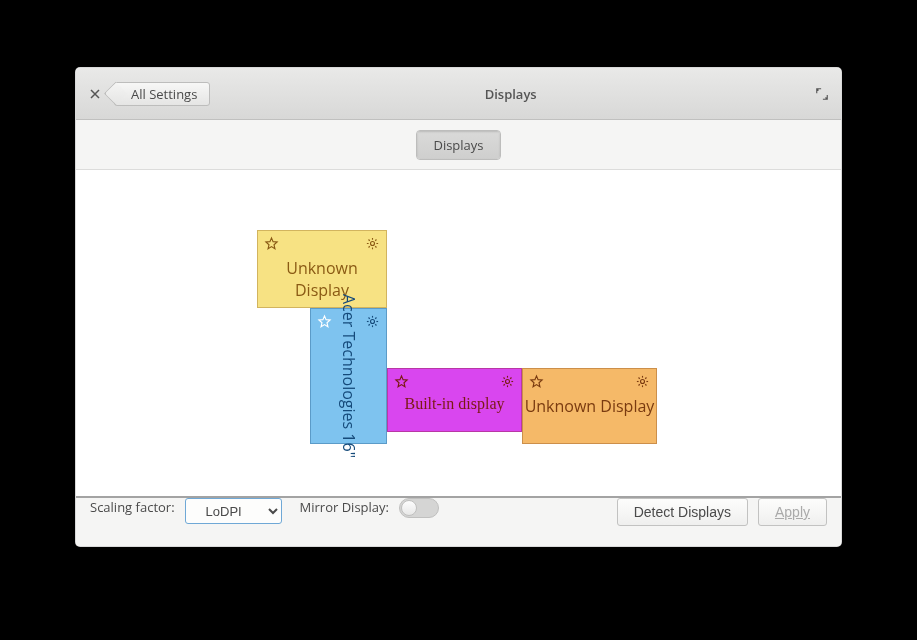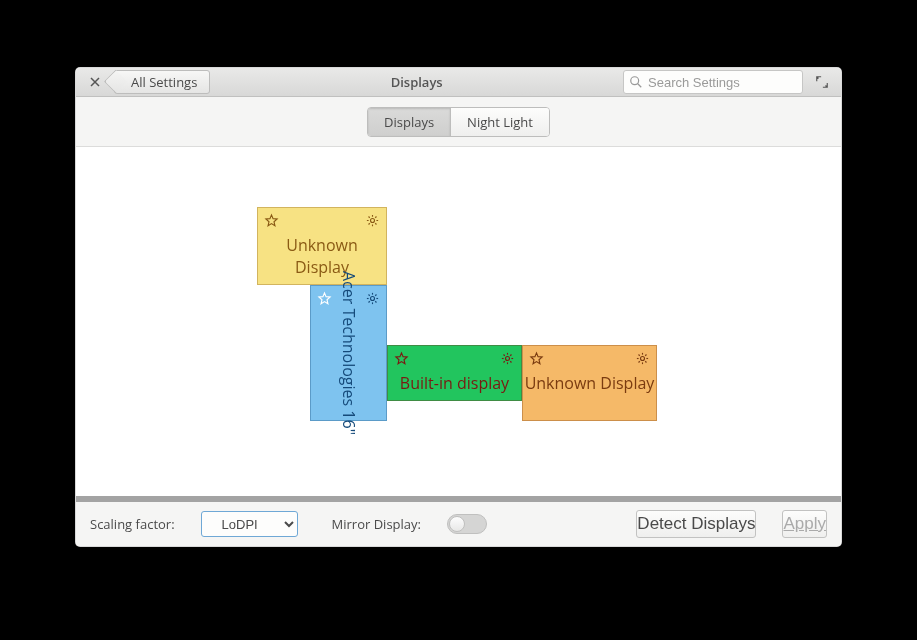--- a/index.html
+++ b/index.html
@@ -22,21 +22,21 @@
     background: #fff;
     border-radius: 5px;
     box-shadow: 0 10px 40px rgba(0,0,0,0.5);
     display: flex;
     flex-direction: column;
     overflow: hidden;
     border: 1px solid rgba(0,0,0,0.15);
   }
   
   .titlebar {
-    height: 29px;
+    height: 52px;
     background: linear-gradient(#e9e9e8,#d8d8d7);
     border-bottom: 1px solid #c0c0bf;
     display: flex;
     align-items: center;
     padding: 0 8px;
     gap: 8px;
   }
   .close-btn {
     width: 22px;
     height: 22px;
@@ -167,25 +167,24 @@
     white-space:nowrap;
     right:auto;
   }
   .display-box svg{ width:15px; height:15px; }
   .star-icon, .gear-icon { display:inline-flex; cursor:pointer; }
 
   
   .footer {
     height:50px;
     background:#f5f5f4;
-    border-top:6px solid #a3a3a3;
+    border-top:2px solid #a3a3a3;
     display:flex;
-    align-items:center;
     padding:0 14px;
-    gap:26px;
+    gap:10px;
   }
   .footer label { color:#4a4a4a; }
   select.scaling {
     height:26px;
     border:1px solid #6fa8d6;
     border-radius:3px;
     background:#fdfdfc;
     padding:0 22px 0 16px;
     font-size:13px;
     color:#4a4a4a;
@@ -202,27 +201,27 @@
   .switch .knob{
     position:absolute; left:1px; top:1px;
     width:16px;height:16px;
     background:linear-gradient(#fdfdfd,#e8e8e7);
     border-radius:50%;
     border:1px solid #c0c0bf;
   }
   .spacer{flex:1;}
   .btn {
     height:28px;
-    padding:0 0;
+    padding:0 16px;
     border:1px solid #c2c2c1;
     border-radius:3px;
     background:linear-gradient(#fdfdfc,#efefee);
     color:#4a4a4a;
     cursor:pointer;
-    font-size:17px;
+    font-size:14px;
   }
   .btn.disabled{
     color:#aaa;
     cursor:default;
     text-decoration:underline;
   }
 </style>
 </head>
 <body>
 
@@ -231,39 +230,31 @@
   <div class="titlebar">
     <div class="close-btn">
       <svg viewBox="0 0 10 10">
           <path d="M1 1 L9 9 M9 1 L1 9" stroke="currentColor" stroke-width="1.5" fill="none"></path>
         </svg>
     </div>
     <div class="breadcrumb">
       <span>All Settings</span>
     </div>
     <div class="title">Displays</div>
-    <div class="search-wrap">
-      <svg viewBox="0 0 16 16">
-          <circle cx="6.5" cy="6.5" r="4.5" stroke="currentColor" stroke-width="1.4" fill="none"></circle>
-          <line x1="10" y1="10" x2="14" y2="14" stroke="currentColor" stroke-width="1.4"></line>
-        </svg>
-      <input class="search-input" placeholder="Search Settings" style="">
-    </div>
     <div class="maximize-btn">
       <svg viewBox="0 0 16 16">
         <path d="M2 7 L2 2 L7 2 M4 4 L2 2" stroke="currentColor" stroke-width="1.3" fill="none"></path>
         <path d="M14 9 L14 14 L9 14 M12 12 L14 14" stroke="currentColor" stroke-width="1.3" fill="none"></path>
       </svg>
     </div>
   </div>
 
   <div class="subbar">
     <div class="seg">
       <div class="seg-btn active">Displays</div>
-      <div class="seg-btn">Night Light</div>
     </div>
   </div>
 
   <div class="canvas" id="canvas">
       <div class="display-box" style="left: 181px; top: 60px; width: 130px; height: 78px; background: rgb(247, 226, 131); color: rgb(138, 90, 20); border-color: rgba(138, 90, 20, 0.333);">
     <div class="top-row">
       <span class="star-icon">
             <svg viewBox="0 0 24 24">
               <path d="M12 3 L14.5 9 L21 9.5 L16 14 L17.5 20.5 L12 17 L6.5 20.5 L8 14 L3 9.5 L9.5 9 Z" fill="none" stroke="#8a5a14" stroke-width="1.8"></path>
             </svg>
@@ -304,21 +295,21 @@
                 <line x1="5.8" y1="12" x2="3" y2="12.000000000000002"></line>
                 <line x1="7.615937956643404" y1="7.615937956643406" x2="5.636038969321071" y2="5.636038969321072"></line>
                 <line x1="11.999999999999998" y1="5.8" x2="11.999999999999998" y2="3"></line>
                 <line x1="16.384062043356593" y1="7.615937956643404" x2="18.363961030678926" y2="5.636038969321071"></line>
               </g>
             </svg>
           </span>
     </div>
     <div class="label ">Acer Technologies 16"</div>
       </div>
-      <div class="display-box" style="left: 311px; top: 198px; width: 135px; height: 56px; background: #22c55e; color: rgb(122, 26, 18); border-color: rgba(122, 26, 18, 0.333);">
+      <div class="display-box" style="left: 311px; top: 198px; width: 135px; height: 64px; background: #d946ef; color: rgb(122, 26, 18); border-color: rgba(122, 26, 18, 0.333); font-family: Liberation Serif, serif;">
     <div class="top-row">
       <span class="star-icon">
             <svg viewBox="0 0 24 24">
               <path d="M12 3 L14.5 9 L21 9.5 L16 14 L17.5 20.5 L12 17 L6.5 20.5 L8 14 L3 9.5 L9.5 9 Z" fill="none" stroke="#7a1a12" stroke-width="1.8"></path>
             </svg>
           </span>
       <span class="gear-icon">
             <svg viewBox="0 0 24 24">
               <circle cx="12" cy="12" r="3.2" fill="none" stroke="#7a1a12" stroke-width="1.8"></circle>
               <g stroke="#7a1a12" stroke-width="1.8">

